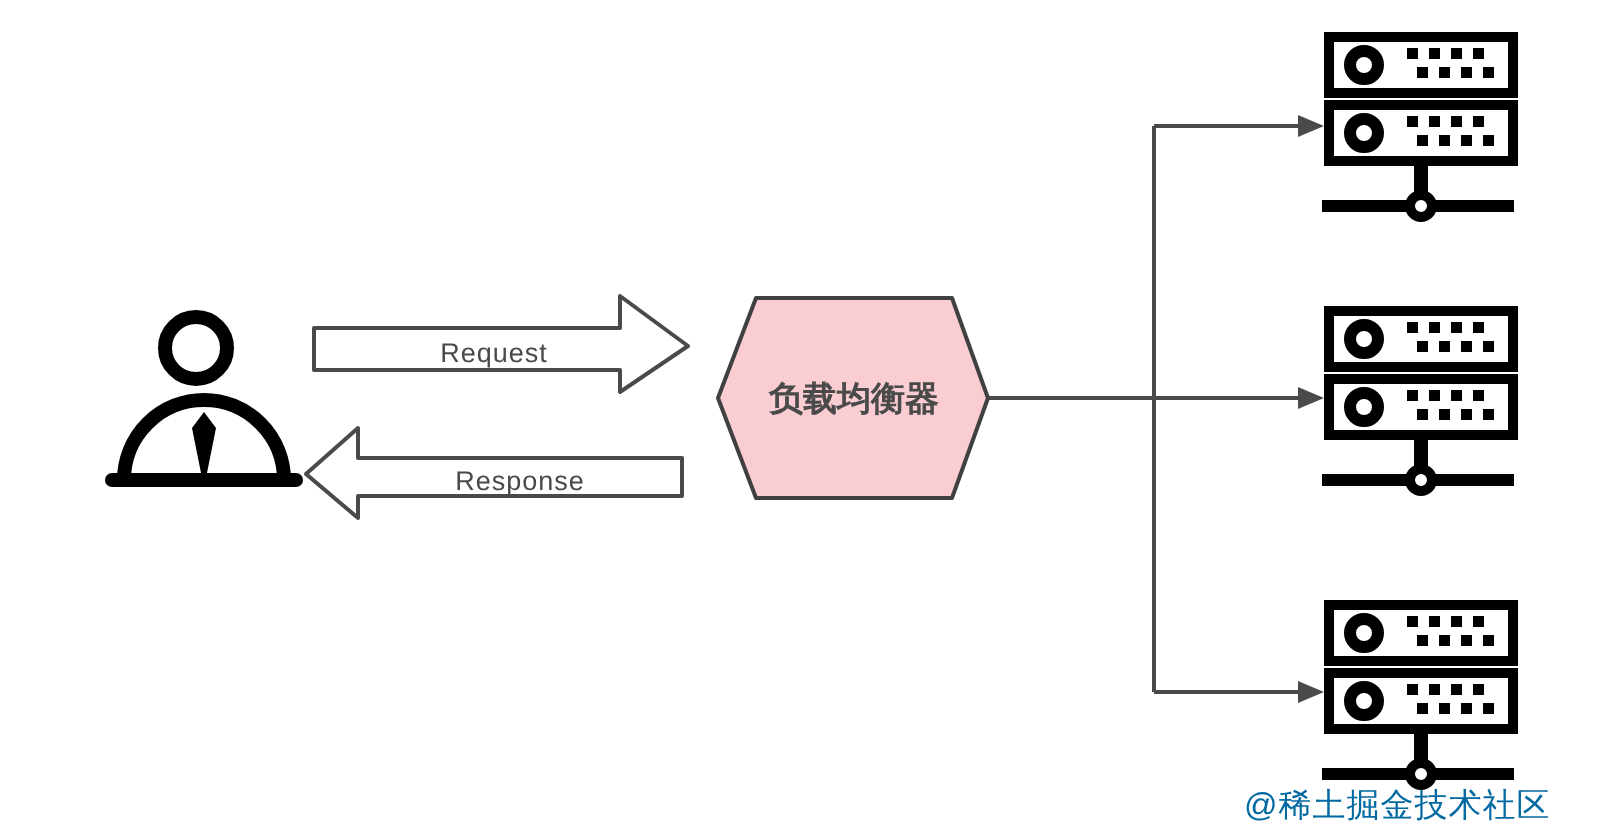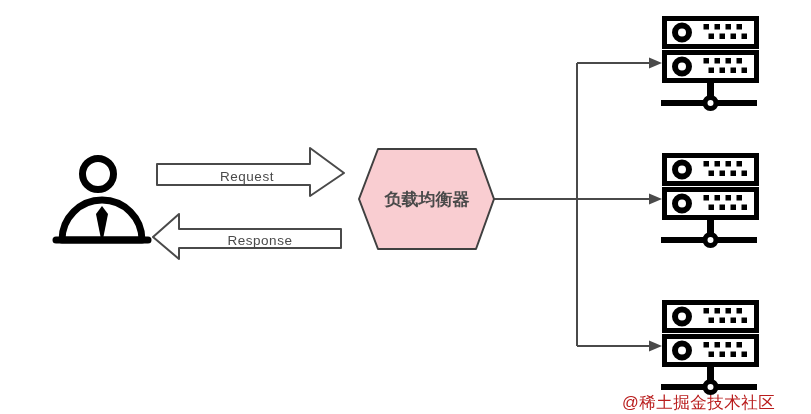--- a/index.html
+++ b/index.html
@@ -19,21 +19,21 @@
   .hex-label{
     font-size:17px;
     font-weight:600;
     fill:#4a4a4a;
   }
   .watermark{
     position:absolute;
     left:622px;top:392px;
     width:160px;
     font-size:16.5px;
-    color:#b91c1c;
+    color:#0369a1;
     letter-spacing:0.5px;
     white-space:nowrap;
   }
 </style>
 </head>
 <body>
 
 <div class="canvas">
 
   <svg class="abs" style="left:0;top:0" width="811" height="414" viewBox="0 0 811 414">

